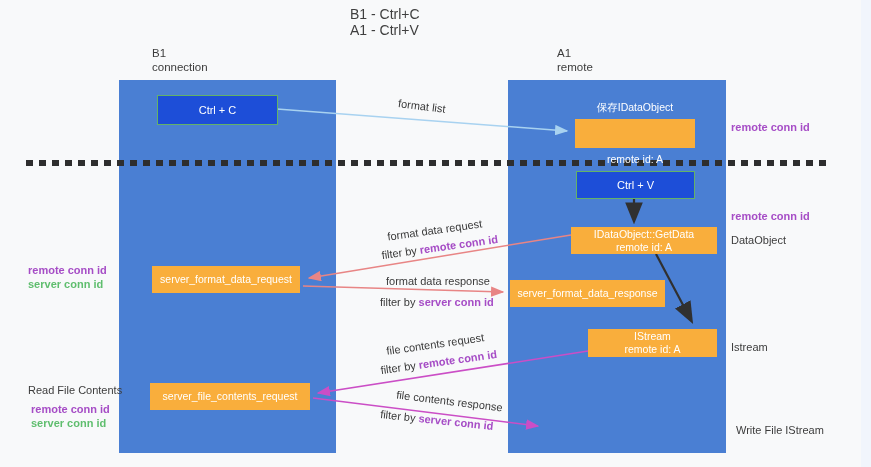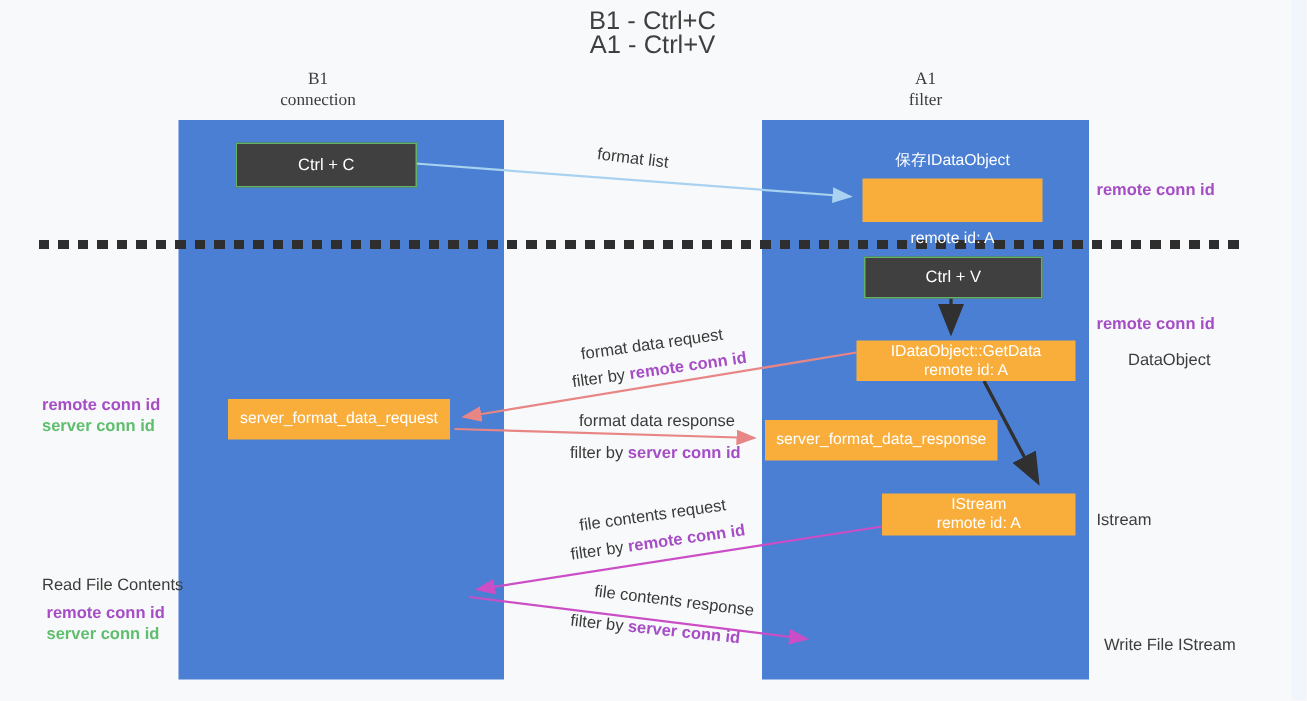--- a/index.html
+++ b/index.html
@@ -2,31 +2,31 @@
 <html><head>
 <meta charset="utf-8">
 <style>
   html,body{margin:0;padding:0;background:#f8f9fa;}
   #canvas{
     position:relative;width:871px;height:467px;overflow:hidden;
     background:#f8f9fa;
     font-family:"Liberation Sans", sans-serif;
     color:#3c3c3c;
   }
-  .title-block{position:absolute;left:350px;top:6px;width:170px;text-align:center;
-    font-size:17px;line-height:16px;color:#3f3f3f;}
-  .lane-header{position:absolute;width:120px;text-align:center;font-size:11.5px;line-height:14px;color:#3c3c3c;font-family:Liberation Serif, serif;}
+  .title-block{position:absolute;left:350px;top:6px;width:170px;text-align:left;
+    font-size:14px;line-height:16px;color:#3f3f3f;}
+  .lane-header{position:absolute;width:120px;font-size:11.5px;line-height:14px;color:#3c3c3c;}
   .lane{position:absolute;top:80px;height:373px;background:#4a7fd3;z-index:1;}
   .dashline{position:absolute;left:26px;top:160px;width:806px;height:6px;z-index:3;
     background:repeating-linear-gradient(to right,#2e2e2e 0 7px,transparent 7px 13px);}
   svg.arrows{position:absolute;left:0;top:0;z-index:4;pointer-events:none;}
   .node{position:absolute;z-index:5;color:#fff;text-align:center;
     display:flex;flex-direction:column;justify-content:center;
     font-size:10.5px;line-height:13px;}
-  .node.green{background:#404040;border:1px solid #63b268;font-size:11px;}
+  .node.green{background:#1d4ed8;border:1px solid #63b268;font-size:11px;}
   .node.orange{background:#f9ae3c;}
   .elabel{position:absolute;z-index:6;white-space:nowrap;font-size:11px;color:#3a3a3a;}
   .slabel{position:absolute;z-index:6;white-space:nowrap;font-size:11px;color:#3c3c3c;}
   .purple{color:#a64dc6;font-weight:bold;}
   .greentxt{color:#5fbe6e;font-weight:bold;}
   .edge-strip{position:absolute;right:0;top:0;width:10px;height:467px;background:#f1f5fc;z-index:0;}
 </style>
 </head>
 <body>
 
@@ -38,21 +38,21 @@
     <div>B1 - Ctrl+C</div>
     <div>A1 - Ctrl+V</div>
   </div>
 
   <div class="lane-header" style="left:152px;top:46px;">
     <div>B1</div>
     <div>connection</div>
   </div>
   <div class="lane-header" style="left:557px;top:46px;">
     <div>A1</div>
-    <div>filter</div>
+    <div>remote</div>
   </div>
 
   <div class="lane" style="left:119px;width:217px;"></div>
   <div class="lane" style="left:508px;width:218px;"></div>
 
   <div class="dashline"></div>
 
   <svg class="arrows" width="871" height="467">
     <defs>
       <marker id="m-blue" markerWidth="9" markerHeight="7" refX="8" refY="3.5" orient="auto">
@@ -101,20 +101,23 @@
 
   <div class="node orange" style="left:152px;top:266px;width:148px;height:27px;">
     <div>server_format_data_request</div>
   </div>
 
   <div class="node orange" style="left:588px;top:329px;width:129px;height:28px;">
     <div>IStream</div>
     <div>remote id: A</div>
   </div>
 
+  <div class="node orange" style="left:150px;top:383px;width:160px;height:27px;">
+    <div>server_file_contents_request</div>
+  </div>
 
 
   <div class="elabel" style="left:398px;top:100px;transform:rotate(7deg);">format list</div>
 
   <div class="elabel" style="left:387px;top:224px;transform:rotate(-8deg);">format data request</div>
   <div class="elabel" style="left:381px;top:241px;transform:rotate(-8deg);">
     <span>filter by </span><span class="purple">remote conn id</span>
   </div>
 
   <div class="elabel" style="left:386px;top:275px;">format data response</div>
@@ -127,21 +130,21 @@
     <span>filter by </span><span class="purple">remote conn id</span>
   </div>
 
   <div class="elabel" style="left:396px;top:395px;transform:rotate(7deg);">file contents response</div>
   <div class="elabel" style="left:380px;top:414px;transform:rotate(6deg);">
     <span>filter by </span><span class="purple">server conn id</span>
   </div>
 
   <div class="slabel purple" style="left:731px;top:121px;">remote conn id</div>
   <div class="slabel purple" style="left:731px;top:210px;">remote conn id</div>
-  <div class="slabel" style="left:731px;top:234px;margin-left:21px;">DataObject</div>
+  <div class="slabel" style="left:731px;top:234px;">DataObject</div>
   <div class="slabel" style="left:731px;top:341px;">Istream</div>
   <div class="slabel" style="left:736px;top:424px;">Write File IStream</div>
 
   <div class="slabel purple" style="left:28px;top:264px;">remote conn id</div>
   <div class="slabel greentxt" style="left:28px;top:278px;">server conn id</div>
   <div class="slabel" style="left:28px;top:384px;">Read File Contents</div>
   <div class="slabel purple" style="left:31px;top:403px;">remote conn id</div>
   <div class="slabel greentxt" style="left:31px;top:417px;">server conn id</div>
 
 </div>

